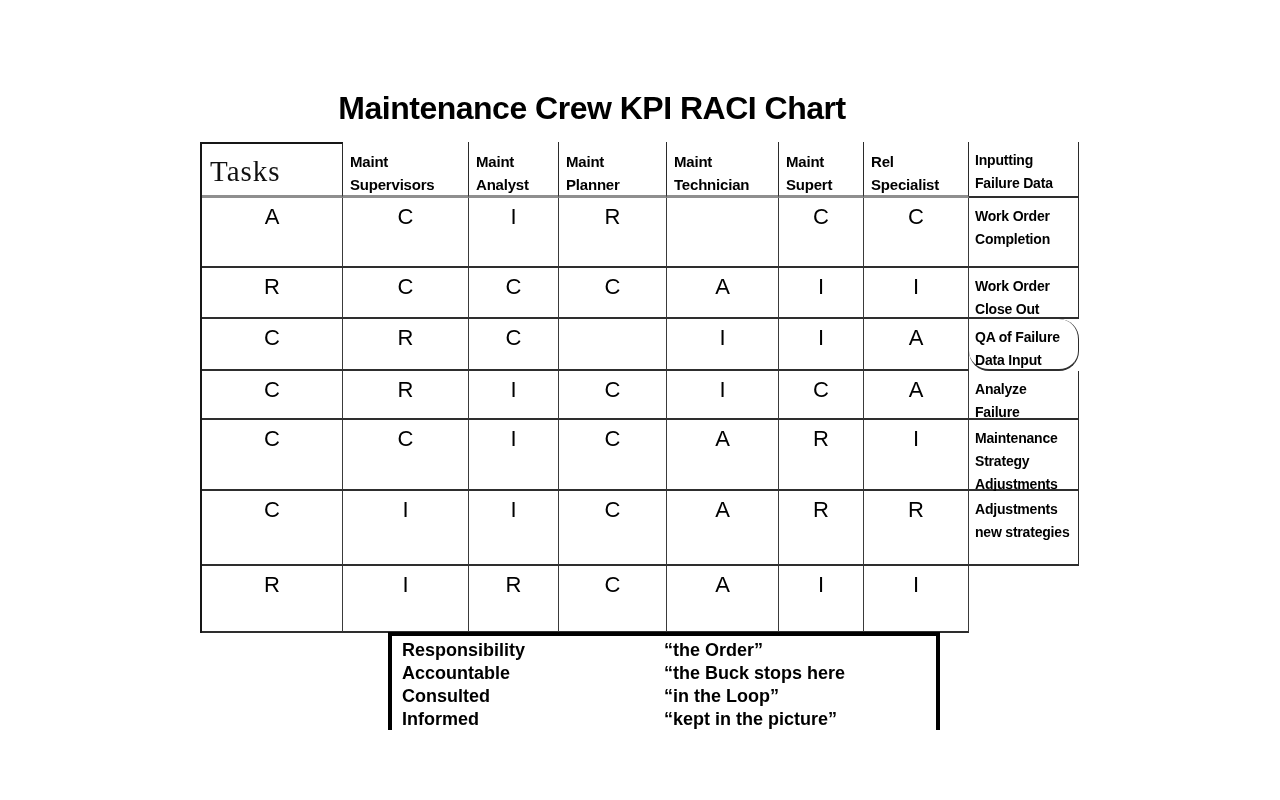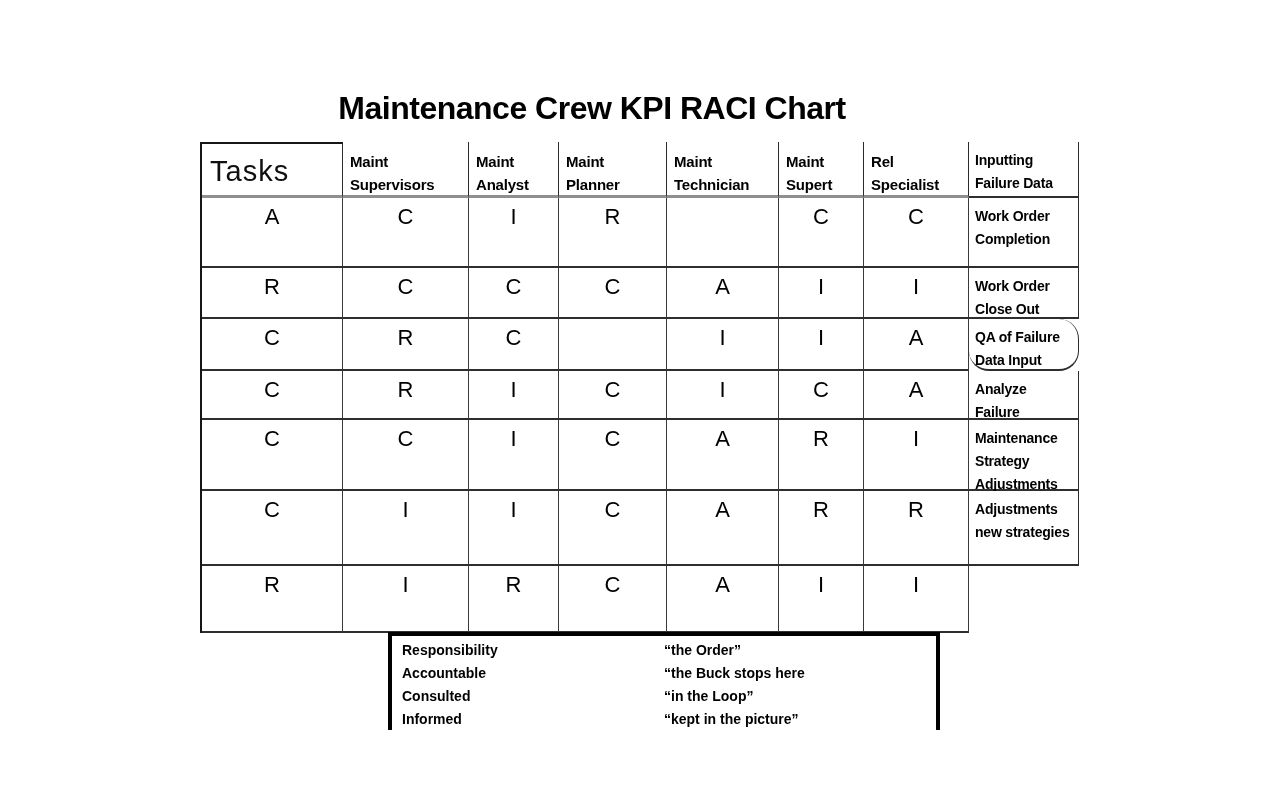--- a/index.html
+++ b/index.html
@@ -20,21 +20,21 @@
     border-left:2px solid #161616;
   }
 
   .cell { background:#fff; }
 
   .corner-cell {
     border-top:2px solid #161616;
     border-right:1px solid #2b2b2b;
     border-bottom:3px solid #8f8f8f;
     font-size:29px; font-weight:400; letter-spacing:1px;
-    padding:11px 0 0 8px; color:#101010;
+    padding:11px 0 0 8px; color:#101010;font-family:Liberation Serif, serif;
   }
 
   .header-cell {
     border-right:1px solid #2b2b2b;
     border-bottom:3px solid #8f8f8f;
     font-size:15px; font-weight:bold; letter-spacing:-0.2px;
     padding:8px 0 0 7px; line-height:23px;
   }
 
   .task-cell {
@@ -52,21 +52,21 @@
     padding-top:8px; line-height:22px;
   }
 
   .legend-box {
     position:absolute; left:388px; top:632px; width:552px; height:98px;
     border:4px solid #000; border-bottom:none;
     padding:3px 0 0 10px;
   }
   .legend-grid {
     display:grid; grid-template-columns:262px auto;
-    font-size:14px; font-weight:bold; line-height:23px;
+    font-size:18px; font-weight:bold; line-height:23px;
   }
 </style>
 </head>
 <body>
 
 <div class="page-title">Maintenance Crew KPI RACI Chart</div>
 
 <div class="raci-grid">
     <div class="cell corner-cell">Tasks</div>
     <div class="cell header-cell" style="white-space: pre-line;">Maint

